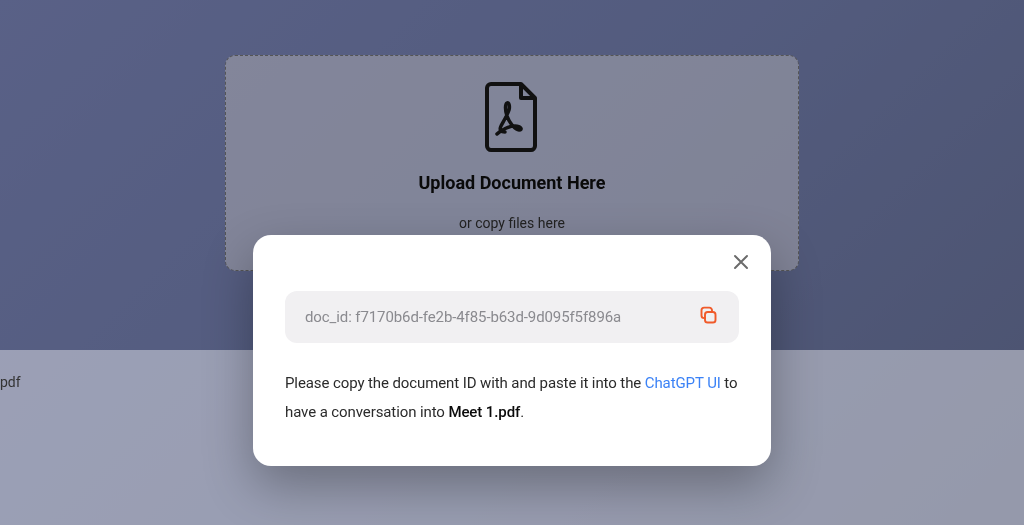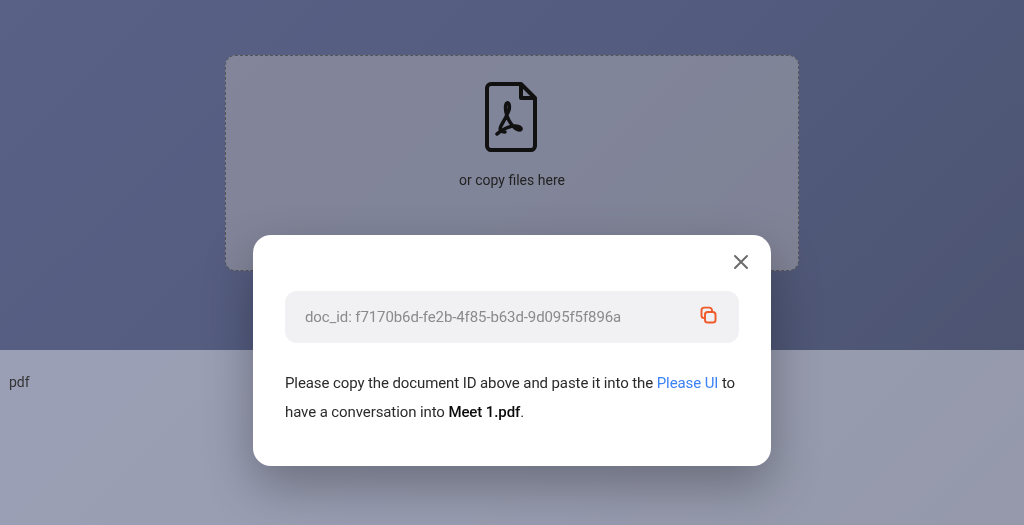--- a/index.html
+++ b/index.html
@@ -24,21 +24,21 @@
       right: 0;
       height: 175px;
       background: rgba(240, 240, 245, 0.45);
       z-index: 2;
       padding: 24px 0;
     }
     .bottom-text {
       font-size: 14px;
       color: #333;
       margin-left: 0;
-      padding-left: 9px;
+      padding-left: 0;
     }
     .dropzone {
       position: absolute;
       top: 55px;
       left: 50%;
       transform: translateX(-50%);
       width: 574px;
       height: 216px;
       background: rgba(160, 160, 170, 0.6);
       border: 1.5px dashed #555;
@@ -127,20 +127,21 @@
 <div class="overlay"></div>
 
 <div class="dropzone">
   <div class="pdf-icon-wrap">
     <svg width="70" height="74" viewBox="0 0 70 74" fill="none">
       <path d="M14 4 H44 L58 18 V66 C58 68 56 70 54 70 H14 C12 70 10 68 10 66 V8 C10 6 12 4 14 4 Z" stroke="#111" stroke-width="4" fill="none" stroke-linejoin="round"></path>
       <path d="M44 4 V18 H58" stroke="#111" stroke-width="4" fill="none" stroke-linejoin="round"></path>
       <path d="M28 52 C24 52 22 50 24 46 C26 42 30 36 32 30 C33 26 32 22 30 23 C28 24 28 30 30 36 C32 42 38 50 42 50 C46 50 44 46 38 46 C32 46 24 50 20 54" stroke="#111" stroke-width="3.5" fill="none" stroke-linecap="round" stroke-linejoin="round"></path>
     </svg>
   </div>
+  <div class="upload-title">Upload Document Here</div>
   <div class="upload-sub">or copy files here</div>
 </div>
 
 <div class="bottom-bar">
   <div class="bottom-text">pdf</div>
 </div>
 
 <div class="modal">
   <div class="modal-close">
     <svg width="18" height="18" viewBox="0 0 18 18">
@@ -150,15 +151,15 @@
   <div class="docid-box">
     <span class="docid-text">doc_id: f7170b6d-fe2b-4f85-b63d-9d095f5f896a</span>
     <span class="copy-icon">
       <svg width="21" height="21" viewBox="0 0 24 24" fill="none">
         <rect x="8" y="8" width="12" height="12" rx="3" stroke="currentColor" stroke-width="2.2"></rect>
         <path d="M16 8 V6 C16 4.5 14.5 3 13 3 H7 C5 3 4 4.5 4 6 V12 C4 14 5 15 7 15 H8" stroke="currentColor" stroke-width="2.2" stroke-linecap="round"></path>
       </svg>
     </span>
   </div>
   <div class="instruction">
-    <span>Please copy the document ID above and paste it into the </span><span class="link">Please UI</span><span> to have a conversation into </span><span class="filename">Meet 1.pdf</span><span>.</span>
+    <span>Please copy the document ID with and paste it into the </span><span class="link">ChatGPT UI</span><span> to have a conversation into </span><span class="filename">Meet 1.pdf</span><span>.</span>
   </div>
 </div>
 
 </body></html>

